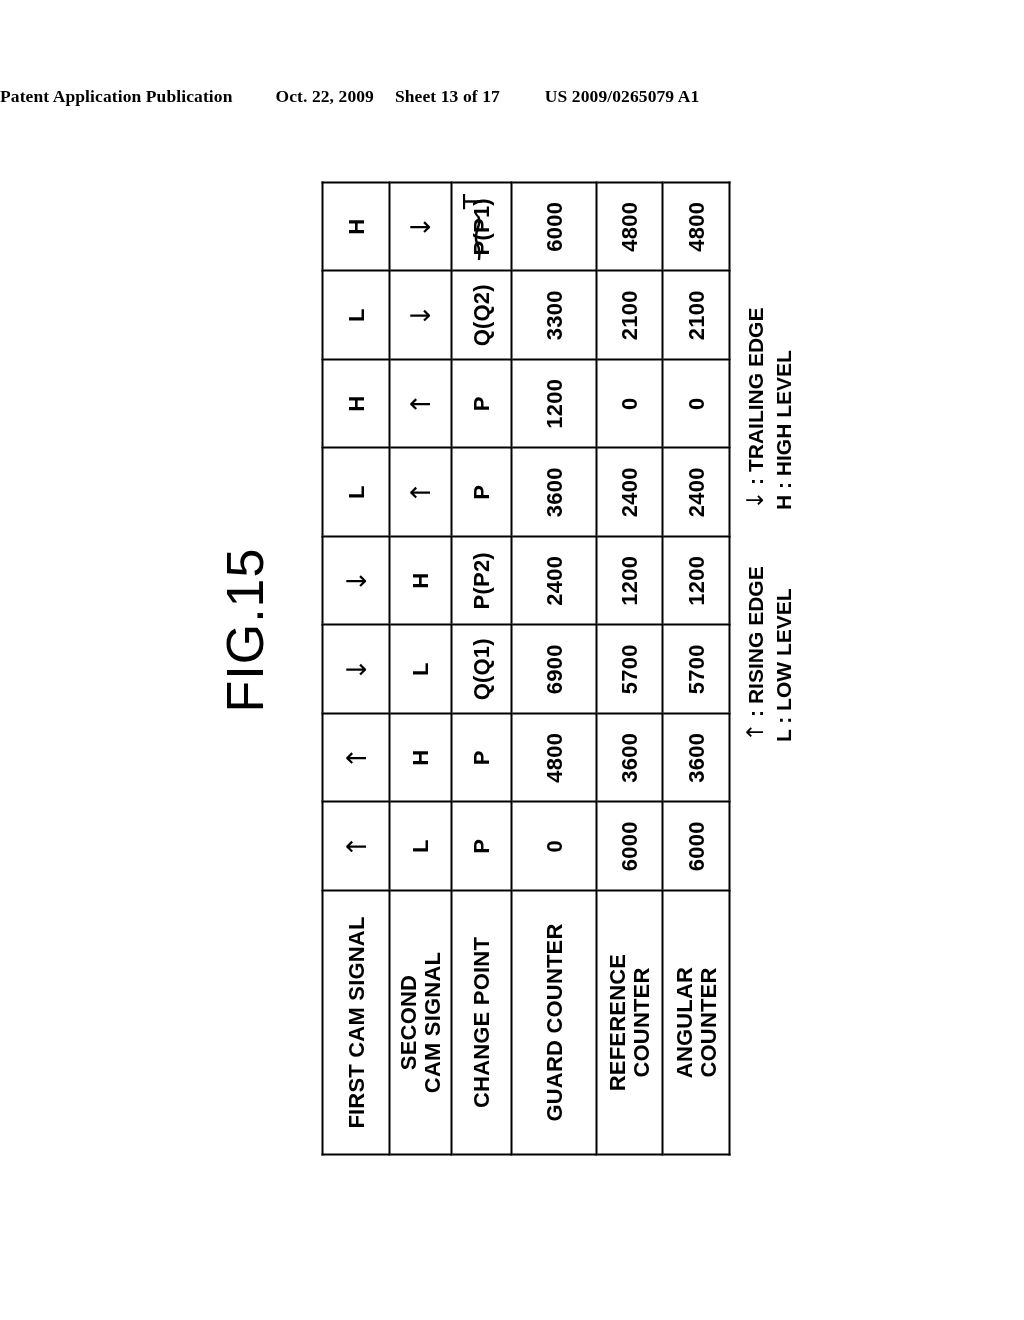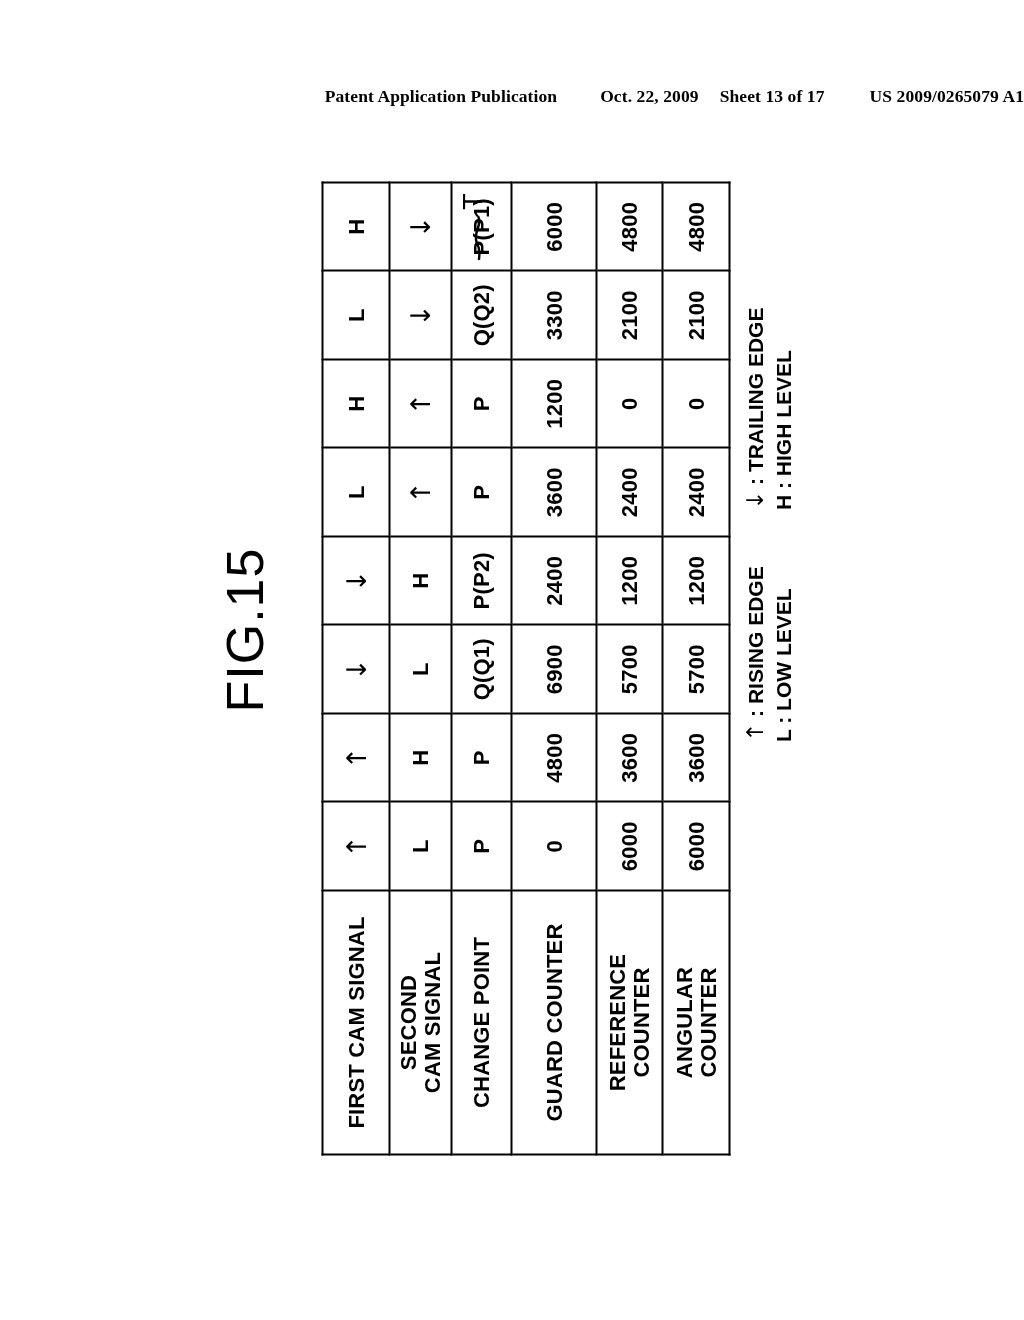--- a/index.html
+++ b/index.html
@@ -15,21 +15,21 @@
     color: #000000;
     overflow: hidden;
   }
 
   
   .pub-header {
     position: absolute;
     top: 86px;
     left: 0;
     width: 1024px;
-    text-align: right;
+    text-align: left;
     font-family: "Liberation Serif", serif;
     font-weight: bold;
     font-size: 17.5px;
     letter-spacing: 0.1px;
     white-space: nowrap;
   }
   .pub-header .seg { display: inline-block; vertical-align: baseline; }
   .gap-lg { display: inline-block; width: 34px; }
   .gap-md { display: inline-block; width: 12px; }
   .gap-xl { display: inline-block; width: 36px; }

